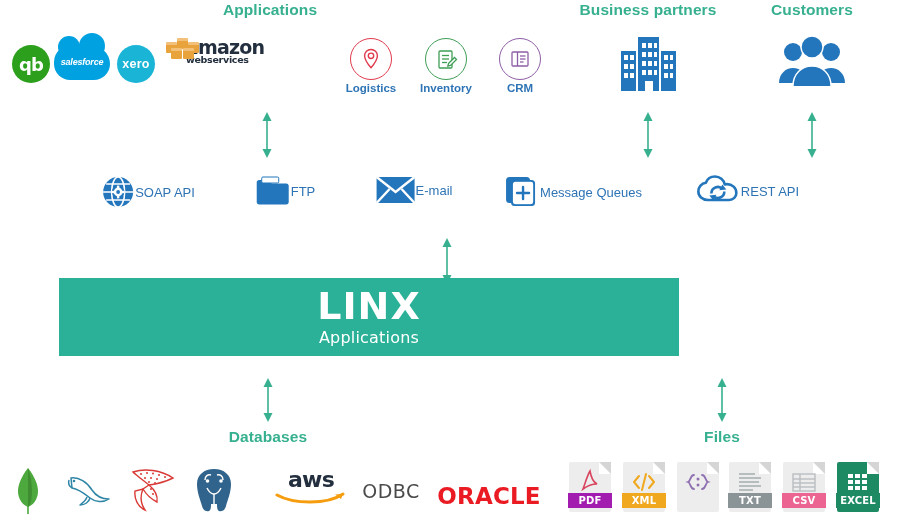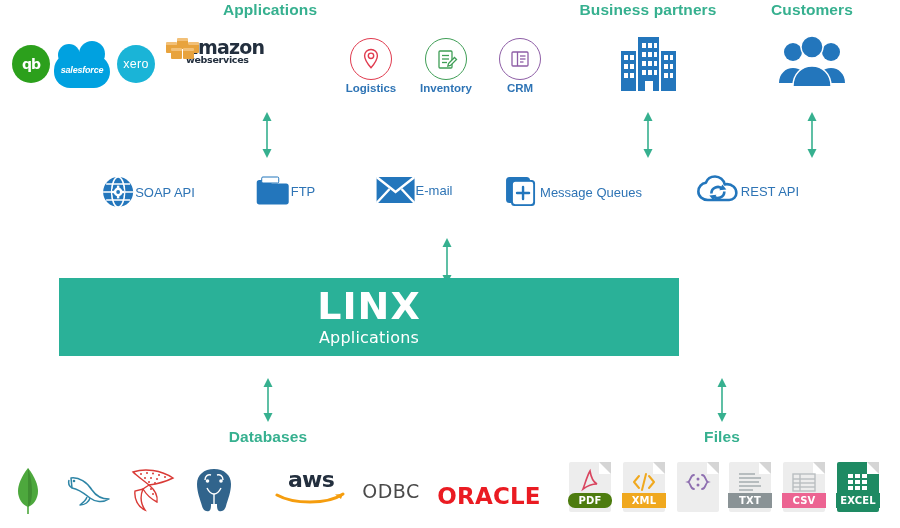--- a/index.html
+++ b/index.html
@@ -56,21 +56,21 @@
   
   .logo-wrap {
     position: absolute;
     transform: translateX(-50%);
     text-align: center;
   }
   .qb-circle {
     width: 38px; height: 38px; border-radius: 50%;
     background: #2CA01C;
     display: flex; align-items: center; justify-content: center;
-    color: #fff; font-size: 14px; font-weight: bold;
+    color: #fff; font-size: 18px; font-weight: bold;
     font-family: "DejaVu Sans", sans-serif;
     letter-spacing: -1px;
   }
   .sf-cloud {
     width: 56px; height: 36px;
     background: #00A1E0;
     border-radius: 22px 26px 18px 18px / 20px 22px 18px 18px;
     position: relative;
     display: flex; align-items: center; justify-content: center;
   }
@@ -81,21 +81,21 @@
   .sf-cloud:after  { width:26px; height:26px; right:5px; top:-11px; }
   .sf-text {
     position: relative; z-index:2;
     color: #fff; font-size: 9px; font-style: italic; font-weight: bold;
     letter-spacing: -.2px;
   }
   .xero-circle {
     width: 38px; height: 38px; border-radius: 50%;
     background: #1AB4D7;
     display:flex; align-items:center; justify-content:center;
-    color:#fff; font-size: 12.5px; font-weight: normal; letter-spacing: .3px;
+    color:#fff; font-size: 12.5px; font-weight: bold; letter-spacing: .3px;
   }
   .aws-logo { width: 86px; text-align: center; }
   .aws-boxes { height: 20px; position: relative; }
   .aws-word {
     font-size: 19px; font-weight: bold; color: #232F3E;
     letter-spacing: -.8px; line-height: .95;
     font-family: "DejaVu Sans", sans-serif;
   }
   .aws-sub {
     font-size: 9.5px; font-weight: bold; color: #232F3E;
@@ -180,21 +180,21 @@
   <div class="heading" style="left:270px; top:1px;">Applications</div>
   <div class="heading" style="left:648px; top:1px;">Business partners</div>
   <div class="heading" style="left:812px; top:1px;">Customers</div>
   <div class="heading" style="left:268px; top:428px;">Databases</div>
   <div class="heading" style="left:722px; top:428px;">Files</div>
 
   <div class="logo-wrap" style="left:31px; top:45px;">
     <div class="qb-circle">qb</div>
   </div>
 
-  <div class="logo-wrap" style="left:82px; top:52px;">
+  <div class="logo-wrap" style="left:82px; top:44px;">
     <div class="sf-cloud">
       <span class="sf-text">salesforce</span>
     </div>
   </div>
 
   <div class="logo-wrap" style="left:136px; top:45px;">
     <div class="xero-circle">xero</div>
   </div>
 
   <div class="logo-wrap" style="left:207px; top:38px;">
@@ -503,21 +503,21 @@
     <div class="oracle-text">ORACLE</div>
   </div>
 
   <div class="file-item" style="left:590px; top:462px;">
     <div class="file-icon">
       <div class="file-sheet"></div>
         <div class="file-fold"></div>
       <svg width="42" height="34" viewBox="0 0 42 34" style="position:absolute;top:2px;left:0;">
         <path d="M21 7 C18 12 16 20 14 25 C18 22 24 20 28 20 C24 18 22 13 21 7 z" fill="none" stroke="#D9455F" stroke-width="1.6"></path>
       </svg>
-      <div class="file-tag" style="background:#4d7c0f;border-radius:7px;">PDF</div>
+      <div class="file-tag" style="background:#a21caf;">PDF</div>
     </div>
   </div>
 
   <div class="file-item" style="left:644px; top:462px;">
     <div class="file-icon">
       <div class="file-sheet"></div>
         <div class="file-fold"></div>
       <svg width="42" height="34" viewBox="0 0 42 34" style="position:absolute;top:2px;left:0;">
         <g fill="none" stroke="#F0A81E" stroke-width="2" stroke-linecap="round" stroke-linejoin="round">
           <polyline points="16,12 11,18 16,24"></polyline>

